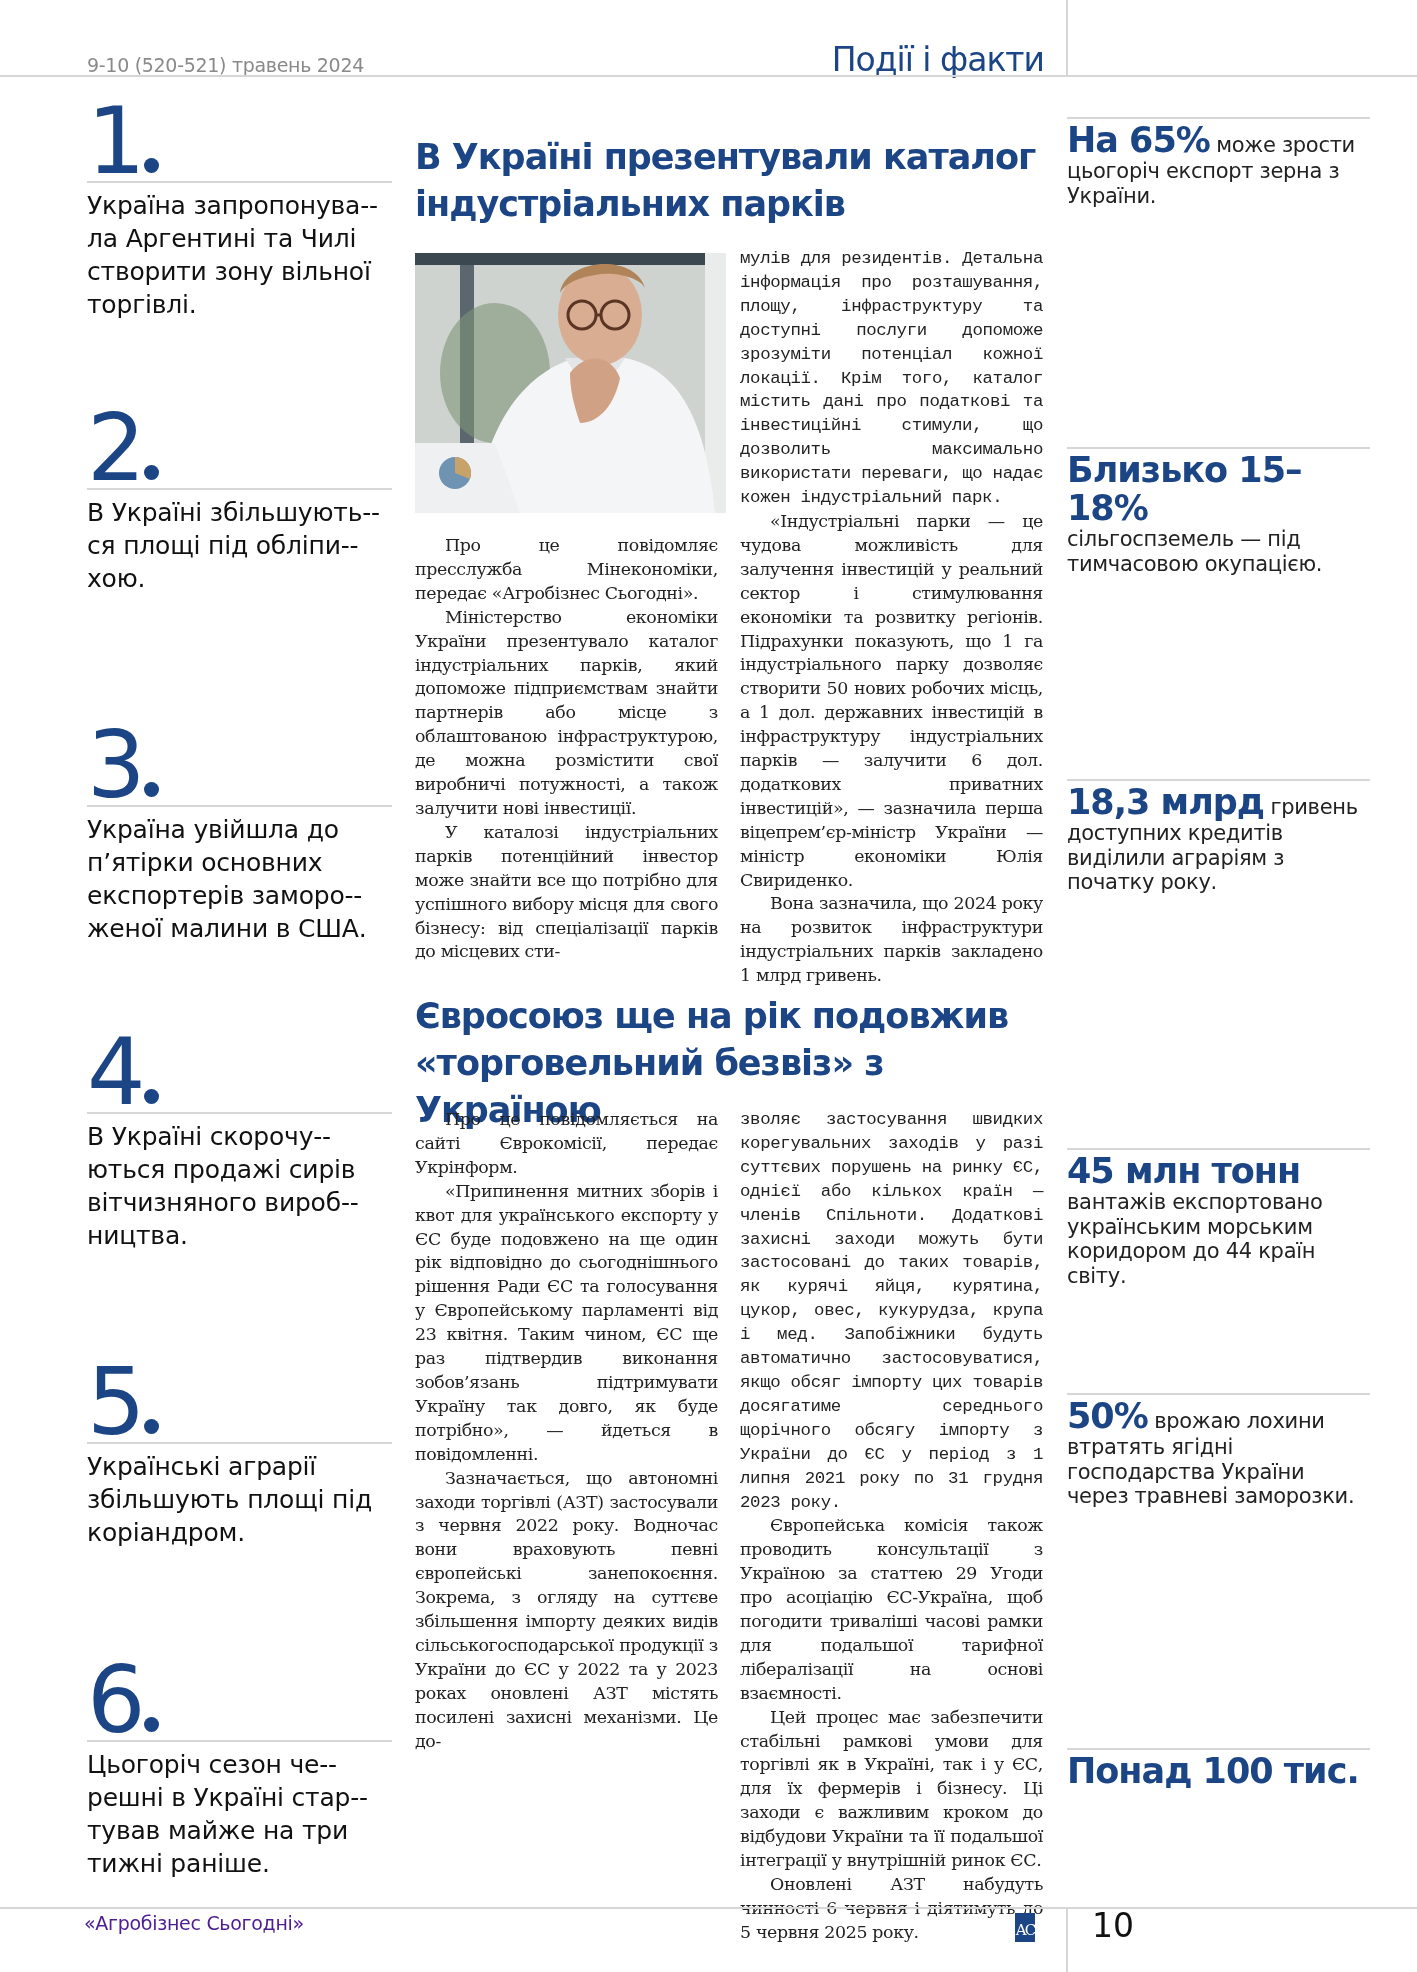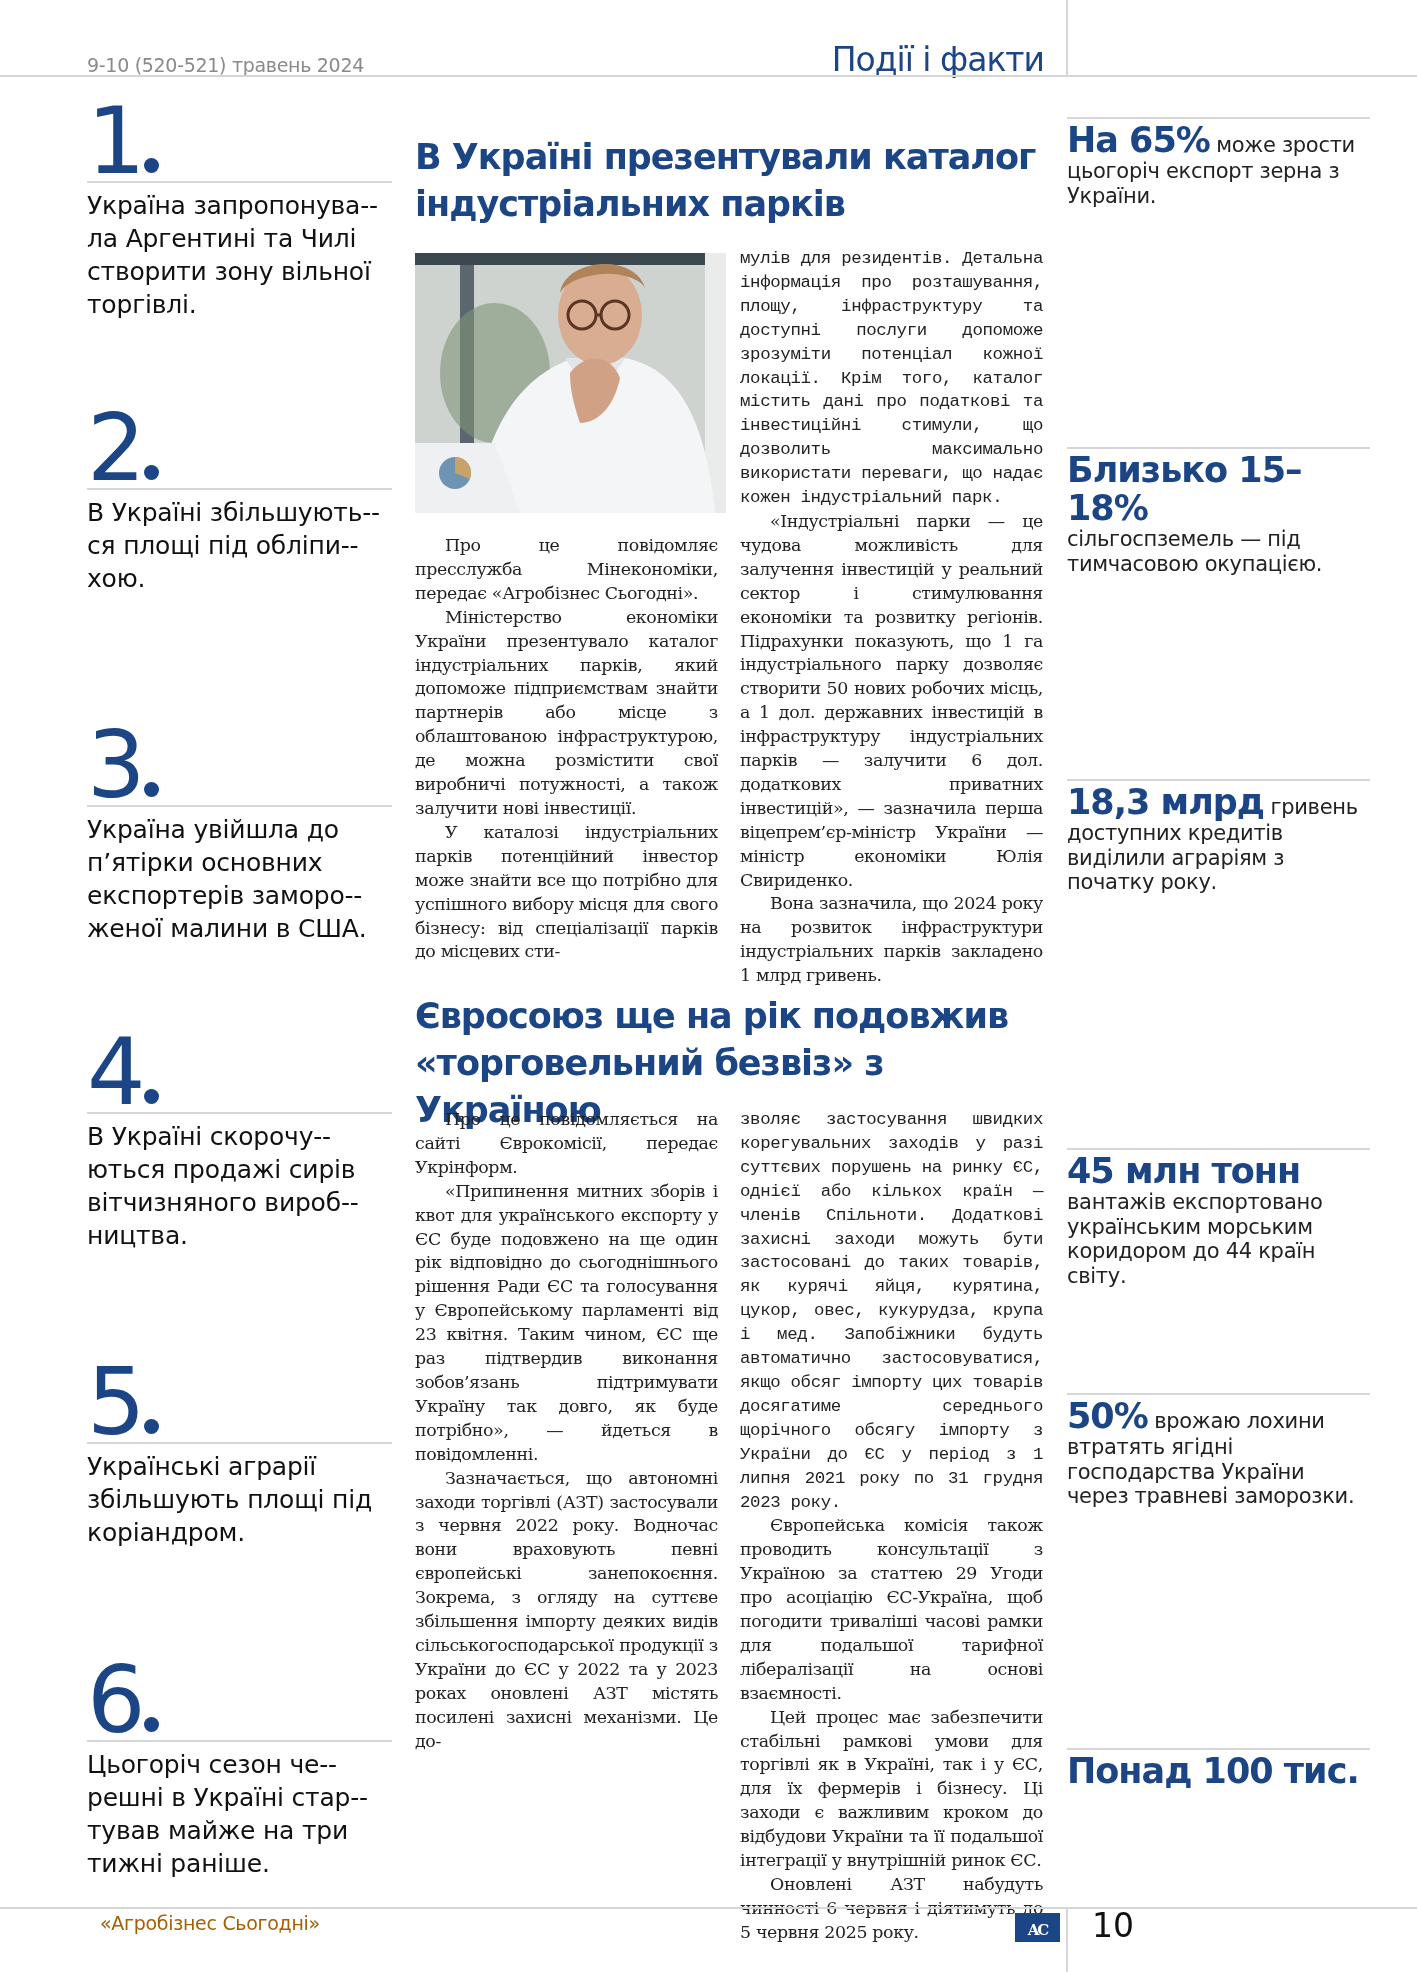--- a/index.html
+++ b/index.html
@@ -23,22 +23,22 @@
   .col p { text-indent: 30px; }
   .col p.cont { text-indent: 0; font-family: Liberation Mono, monospace; }
 
   .photo { left: 415px; top: 253px; width: 311px; height: 260px; overflow: hidden; background: linear-gradient(135deg,#c9ccc9 0%,#e6e8e5 40%,#b9c0bd 100%); }
 
   .stat { position: absolute; left: 1067px; width: 303px; }
   .stat .rule { height: 2px; background: #d6d6d8; margin-bottom: 2px; }
   .stat .text { font-family: "DejaVu Sans", sans-serif; font-size: 21px; line-height: 24.5px; color: #222; letter-spacing: -0.3px; }
   .stat .big { font-family: "DejaVu Sans", sans-serif; font-weight: bold; font-size: 35px; line-height: 38px; color: #1c4585; letter-spacing: -1px; }
 
-  .footer-name { left: 100px; top: 1912px; font-family: "DejaVu Sans", sans-serif; font-size: 19px; color: #a16207; letter-spacing: -0.3px; }
-  .ac-logo { left: 1015px; top: 1913px; width: 45px; height: 29px; background: #1c4585; color: #fff; font-family: "DejaVu Serif", serif; font-size: 15px; font-weight: bold; line-height: 34px; text-align: center; letter-spacing: -2px; overflow: hidden; }
+  .footer-name { left: 84px; top: 1912px; font-family: "DejaVu Sans", sans-serif; font-size: 19px; color: #4c1d95; letter-spacing: -0.3px; }
+  .ac-logo { left: 1015px; top: 1913px; width: 20px; height: 29px; background: #1c4585; color: #fff; font-family: "DejaVu Serif", serif; font-size: 15px; font-weight: normal; line-height: 34px; text-align: center; letter-spacing: -2px; overflow: hidden; }
   .page-num { left: 1092px; top: 1906px; font-family: "DejaVu Sans", sans-serif; font-size: 33px; color: #111; }
 </style>
 </head>
 <body>
 
 <div class="abs issue">9-10 (520-521) травень 2024</div>
 <div class="abs section">Події і факти</div>
 <div class="hline" style="left:0;top:75px;width:1417px;"></div>
 <div class="vline" style="left:1066px;top:0;height:75px;"></div>
 

